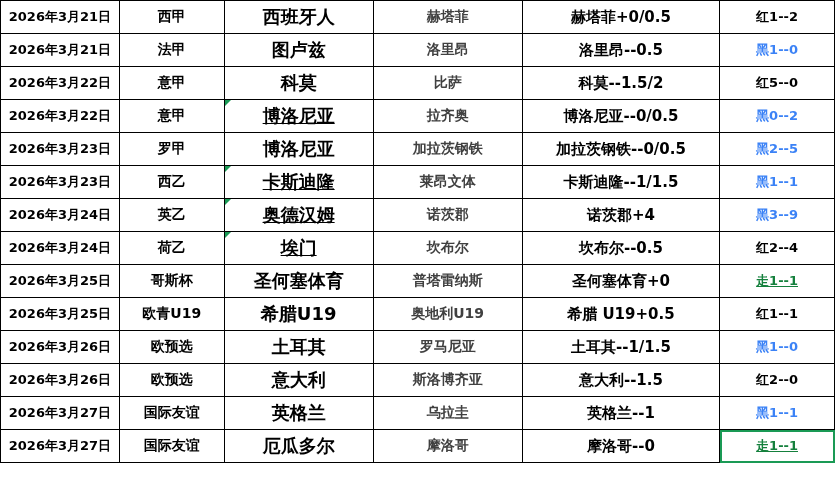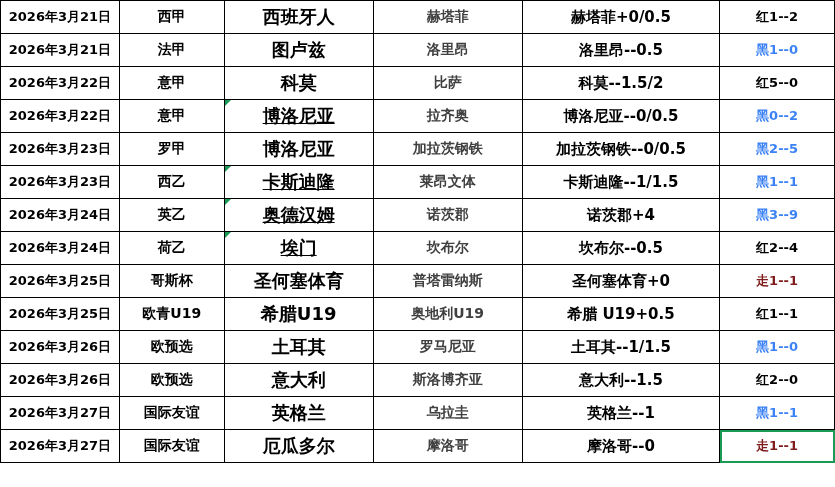--- a/index.html
+++ b/index.html
@@ -31,21 +31,21 @@
   .c-date   { width: 118px; font-size: 13px; font-weight: bold; color: #000; }
   .c-league { width: 104px; font-size: 14px; font-weight: bold; color: #000; }
   .c-home   { width: 148px; font-size: 18px; font-weight: bold; color: #000; margin-top: 8px; }
   .c-away   { width: 148px; font-size: 14px; font-weight: bold; color: #404040; }
   .c-pick   { width: 196px; font-size: 15px; font-weight: bold; color: #000; }
   .c-result { width: 114px; font-size: 13px; font-weight: bold; color: #000; }
 
   
   .res-red   { color: #000000; border-radius: 8px; }
   .res-black { color: #3b82f6; }
-  .res-walk  { color: #7f1d1d; }
+  .res-walk  { color: #15803d; text-decoration: underline; }
 
   
   td.mark-tl { position: relative; text-decoration: underline; }
   td.mark-tl::before {
     content: "";
     position: absolute;
     top: 0; left: 0;
     border-top: 6px solid #1a9a55;
     border-right: 6px solid transparent;
   }

